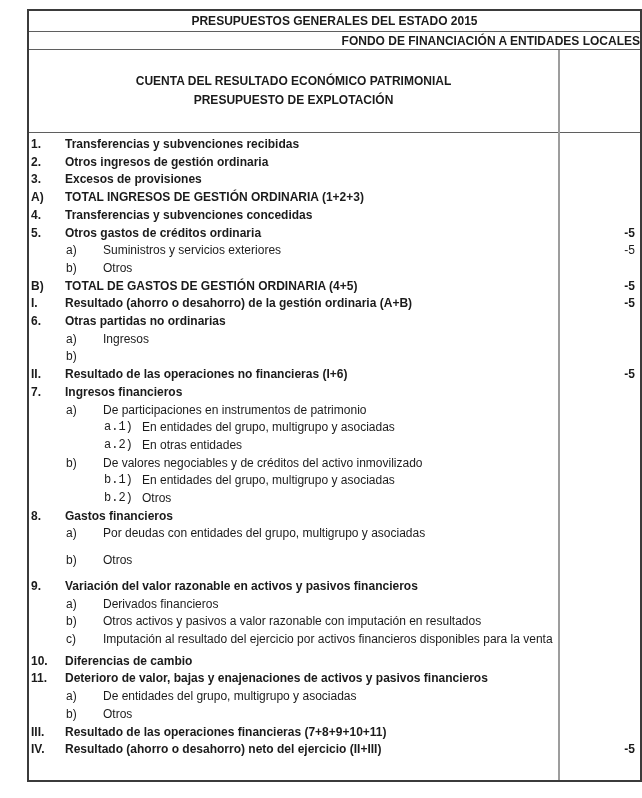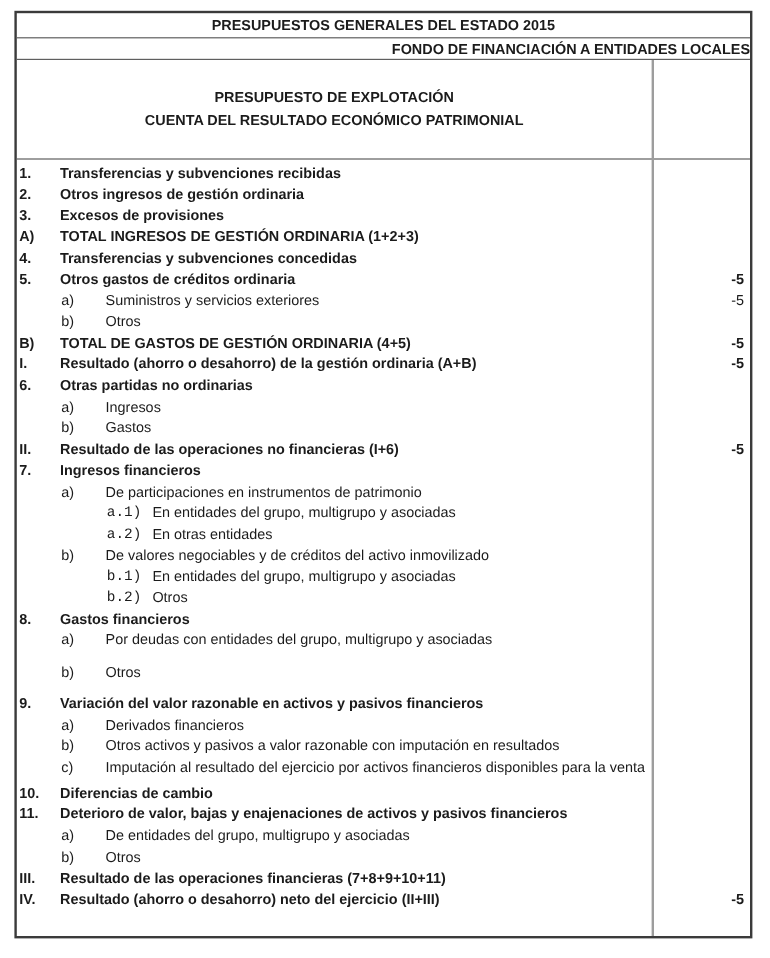--- a/index.html
+++ b/index.html
@@ -11,21 +11,21 @@
     position: relative;
     width: 642px;
     height: 798px;
     background: #ffffff;
     font-family: "Liberation Sans", sans-serif;
     color: #1b1b1b;
     overflow: hidden;
   }
   .doc-table {
     position: absolute;
-    left: 12px;
+    left: 27px;
     top: 9px;
     width: 615px;
     height: 773px;
     border: 2px solid #3b3b3b;
     box-sizing: border-box;
     overflow: hidden;
     background: #ffffff;
   }
   .title-row {
     height: 21px;
@@ -120,22 +120,22 @@
     <div class="title-row">
       <span>PRESUPUESTOS GENERALES DEL ESTADO 2015</span>
     </div>
 
     <div class="subtitle-row">
       <span>FONDO DE FINANCIACIÓN A ENTIDADES LOCALES</span>
     </div>
 
     <div class="header-row">
       <div class="header-left">
+        <div>CUENTA DEL RESULTADO ECONÓMICO PATRIMONIAL</div>
         <div>PRESUPUESTO DE EXPLOTACIÓN</div>
-        <div>CUENTA DEL RESULTADO ECONÓMICO PATRIMONIAL</div>
       </div>
     </div>
 
     <div class="tbody" id="rows">
         <div class="row bold">
           <div class="left">
             <span class="marker m0">1.</span>
             <span class="txt">Transferencias y subvenciones recibidas</span>
           </div>
           <div class="val"></div>
@@ -213,21 +213,20 @@
         <div class="row">
           <div class="left">
             <span class="marker m1">a)</span>
             <span class="txt">Ingresos</span>
           </div>
           <div class="val"></div>
         </div>
         <div class="row">
           <div class="left">
             <span class="marker m1">b)</span>
-            <span class="txt">Gastos</span>
           </div>
           <div class="val"></div>
         </div>
         <div class="row bold">
           <div class="left">
             <span class="marker m0">II.</span>
             <span class="txt">Resultado de las operaciones no financieras (I+6)</span>
           </div>
           <div class="val">-5</div>
         </div>

